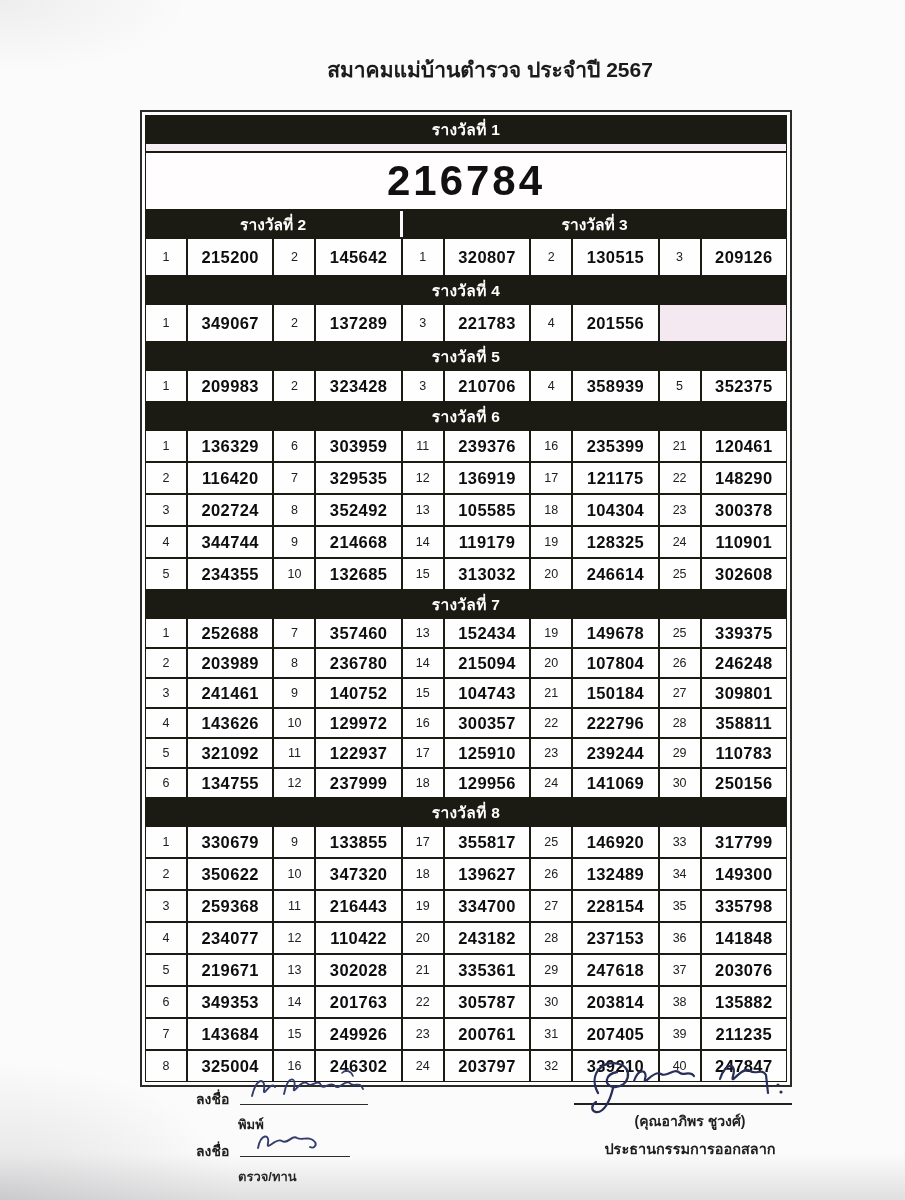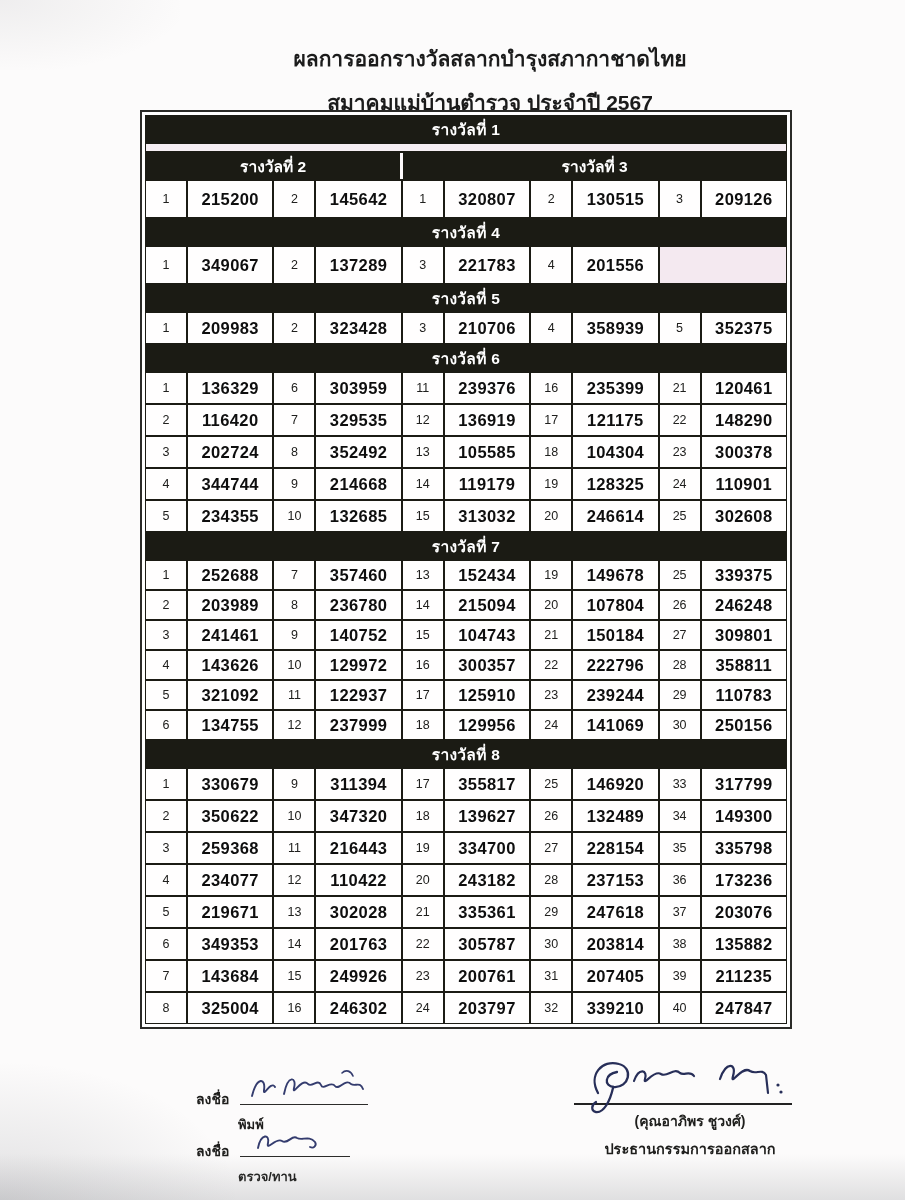--- a/index.html
+++ b/index.html
@@ -63,29 +63,29 @@
   .chair-name { font-size:14px; font-weight:bold; text-align:center; }
   .chair-title { font-size:14.5px; font-weight:bold; text-align:center; margin-top:9px; }
   svg.sig { position:absolute; overflow:visible; }
 </style>
 </head>
 <body>
 
 <div class="page">
 
   <div class="title-block">
-    <div class="title-line1">ผลการออกรางวัลสลากบำรุงสภากาชาดไทย</div>
     <div class="title-line2">สมาคมแม่บ้านตำรวจ  ประจำปี 2567</div>
   </div>
 
   <div class="doc-table">
     <div class="tbl">
 
       <div class="band">รางวัลที่ 1</div>
       <div class="gap-row"></div>
+      <div class="bignum-row">216784</div>
 
       <div class="band-split">
         <div class="band-cell span4">รางวัลที่ 2</div>
         <div class="band-cell span6">รางวัลที่ 3</div>
       </div>
       <div class="grid r36">
         <div style="display:contents">
   <div class="c idx">1</div>
   <div class="c num">215200</div>
 
@@ -310,21 +310,21 @@
   <div class="c idx">30</div>
   <div class="c num">250156</div>
 </div>
 
       <div class="band">รางวัลที่ 8</div>
       <div class="grid r30">
   <div class="c idx">1</div>
   <div class="c num">330679</div>
 
   <div class="c idx">9</div>
-  <div class="c num">311394</div>
+  <div class="c num">133855</div>
 
   <div class="c idx">17</div>
   <div class="c num">355817</div>
 
   <div class="c idx">25</div>
   <div class="c num">146920</div>
 
   <div class="c idx">33</div>
   <div class="c num">317799</div>
 
@@ -364,21 +364,21 @@
   <div class="c idx">12</div>
   <div class="c num">110422</div>
 
   <div class="c idx">20</div>
   <div class="c num">243182</div>
 
   <div class="c idx">28</div>
   <div class="c num">237153</div>
 
   <div class="c idx">36</div>
-  <div class="c num">173236</div>
+  <div class="c num">141848</div>
 
   <div class="c idx">5</div>
   <div class="c num">219671</div>
 
   <div class="c idx">13</div>
   <div class="c num">302028</div>
 
   <div class="c idx">21</div>
   <div class="c num">335361</div>
 

